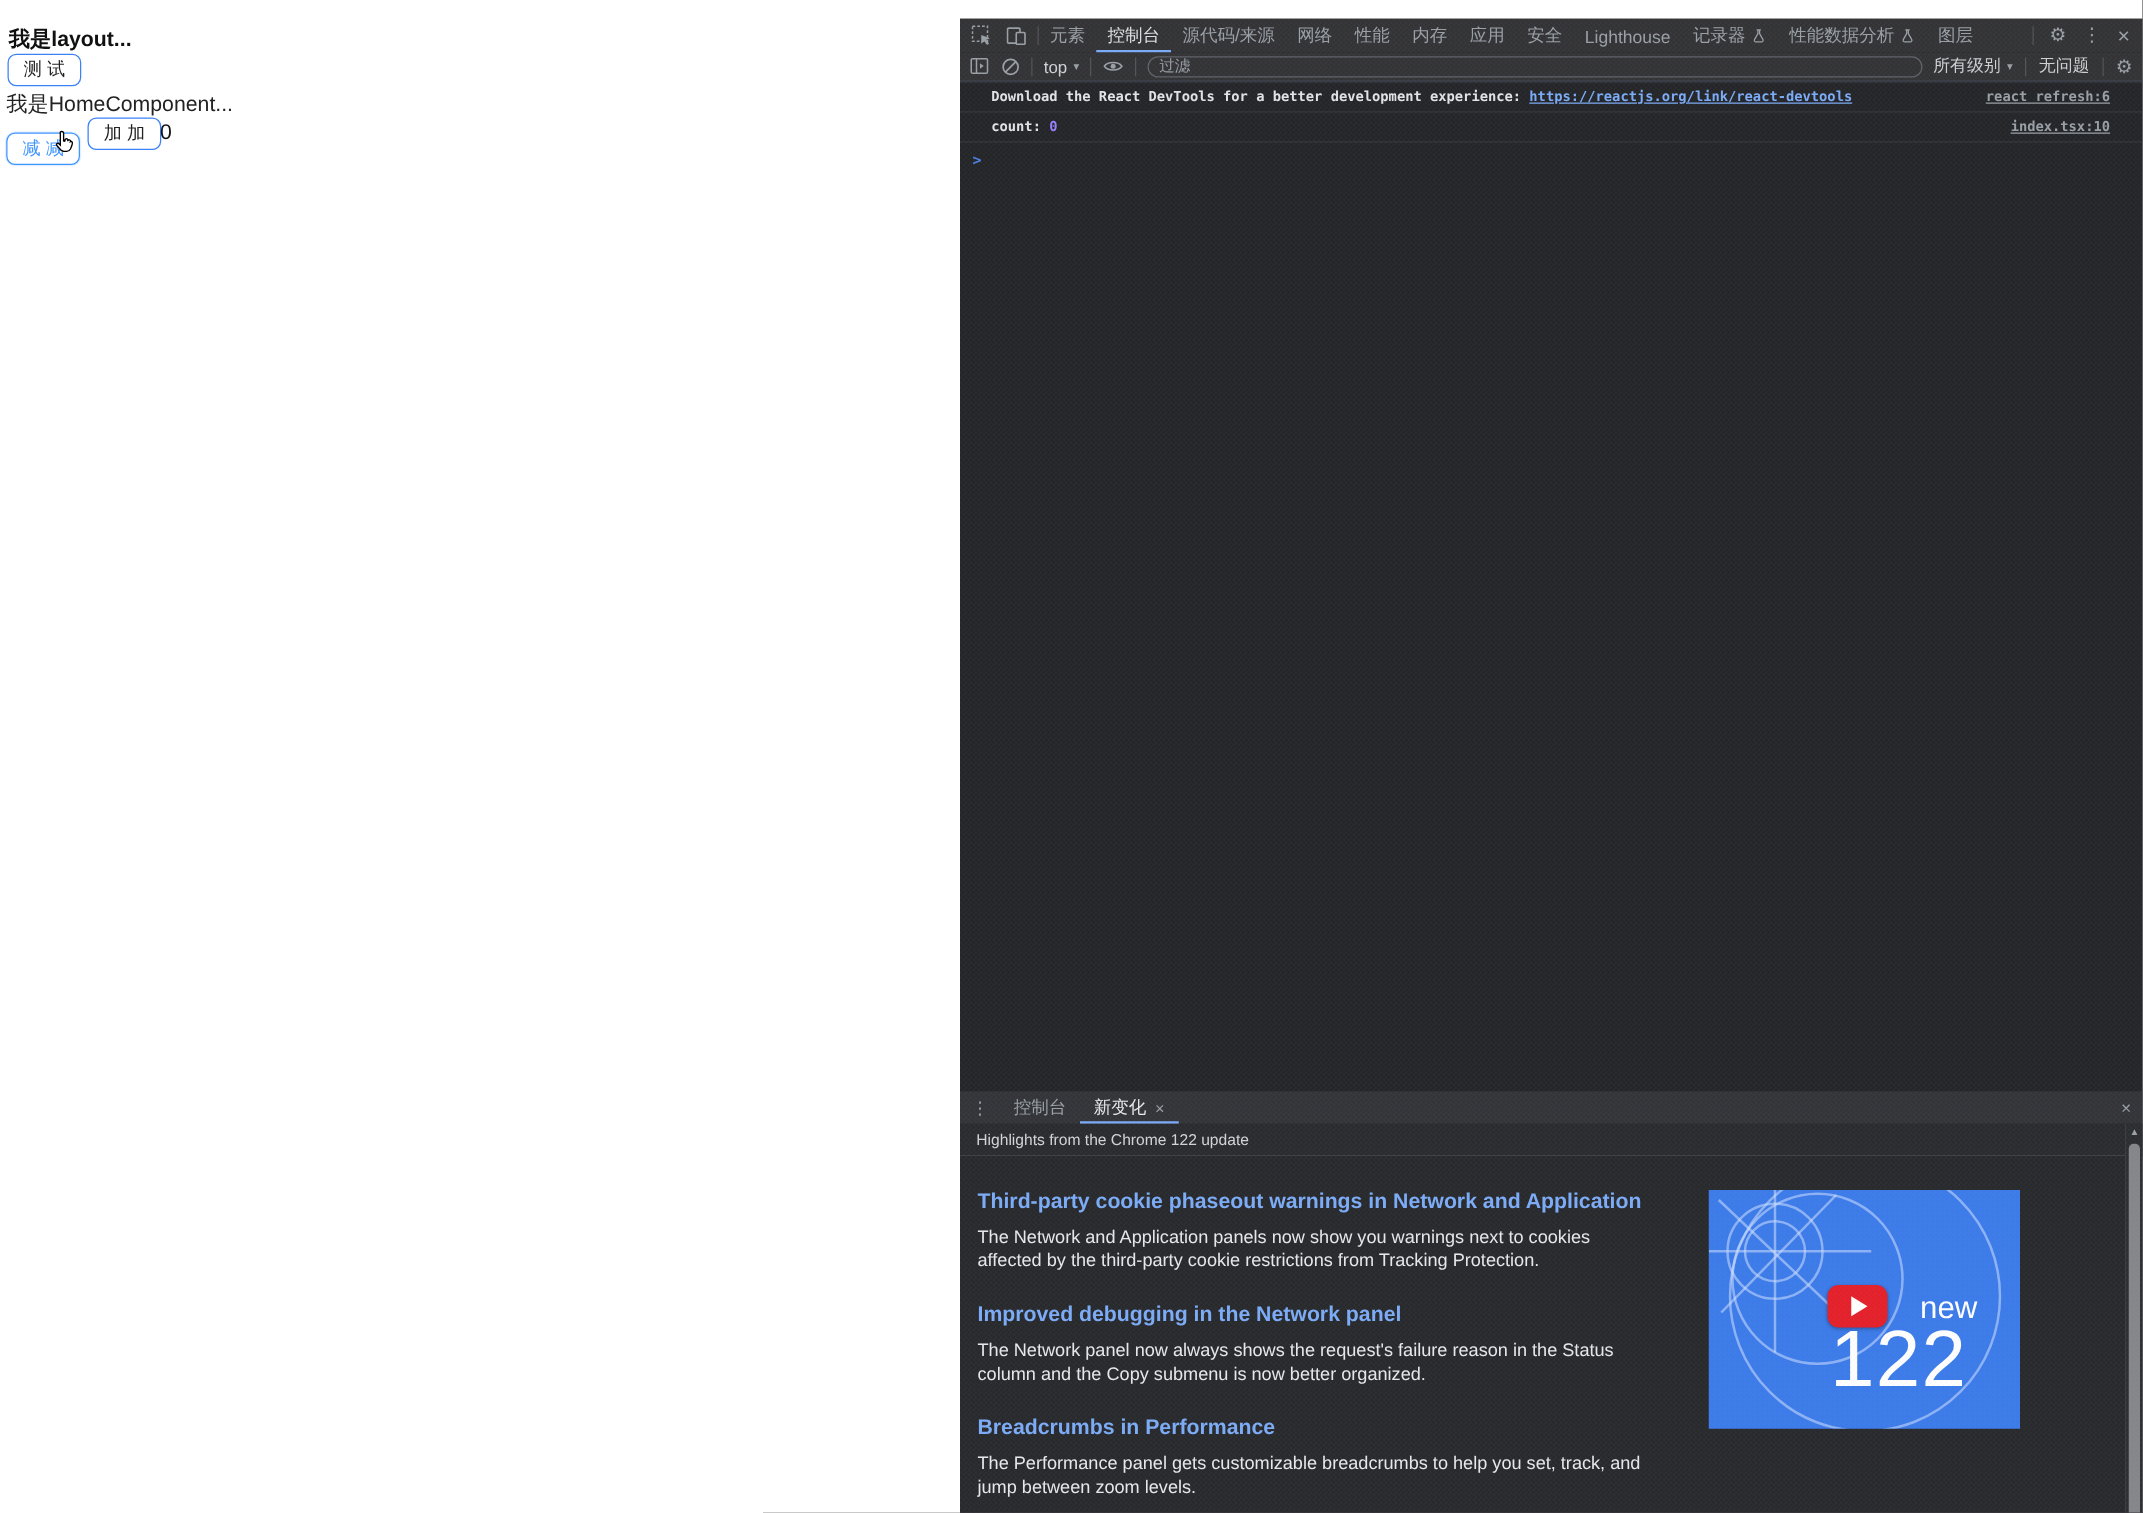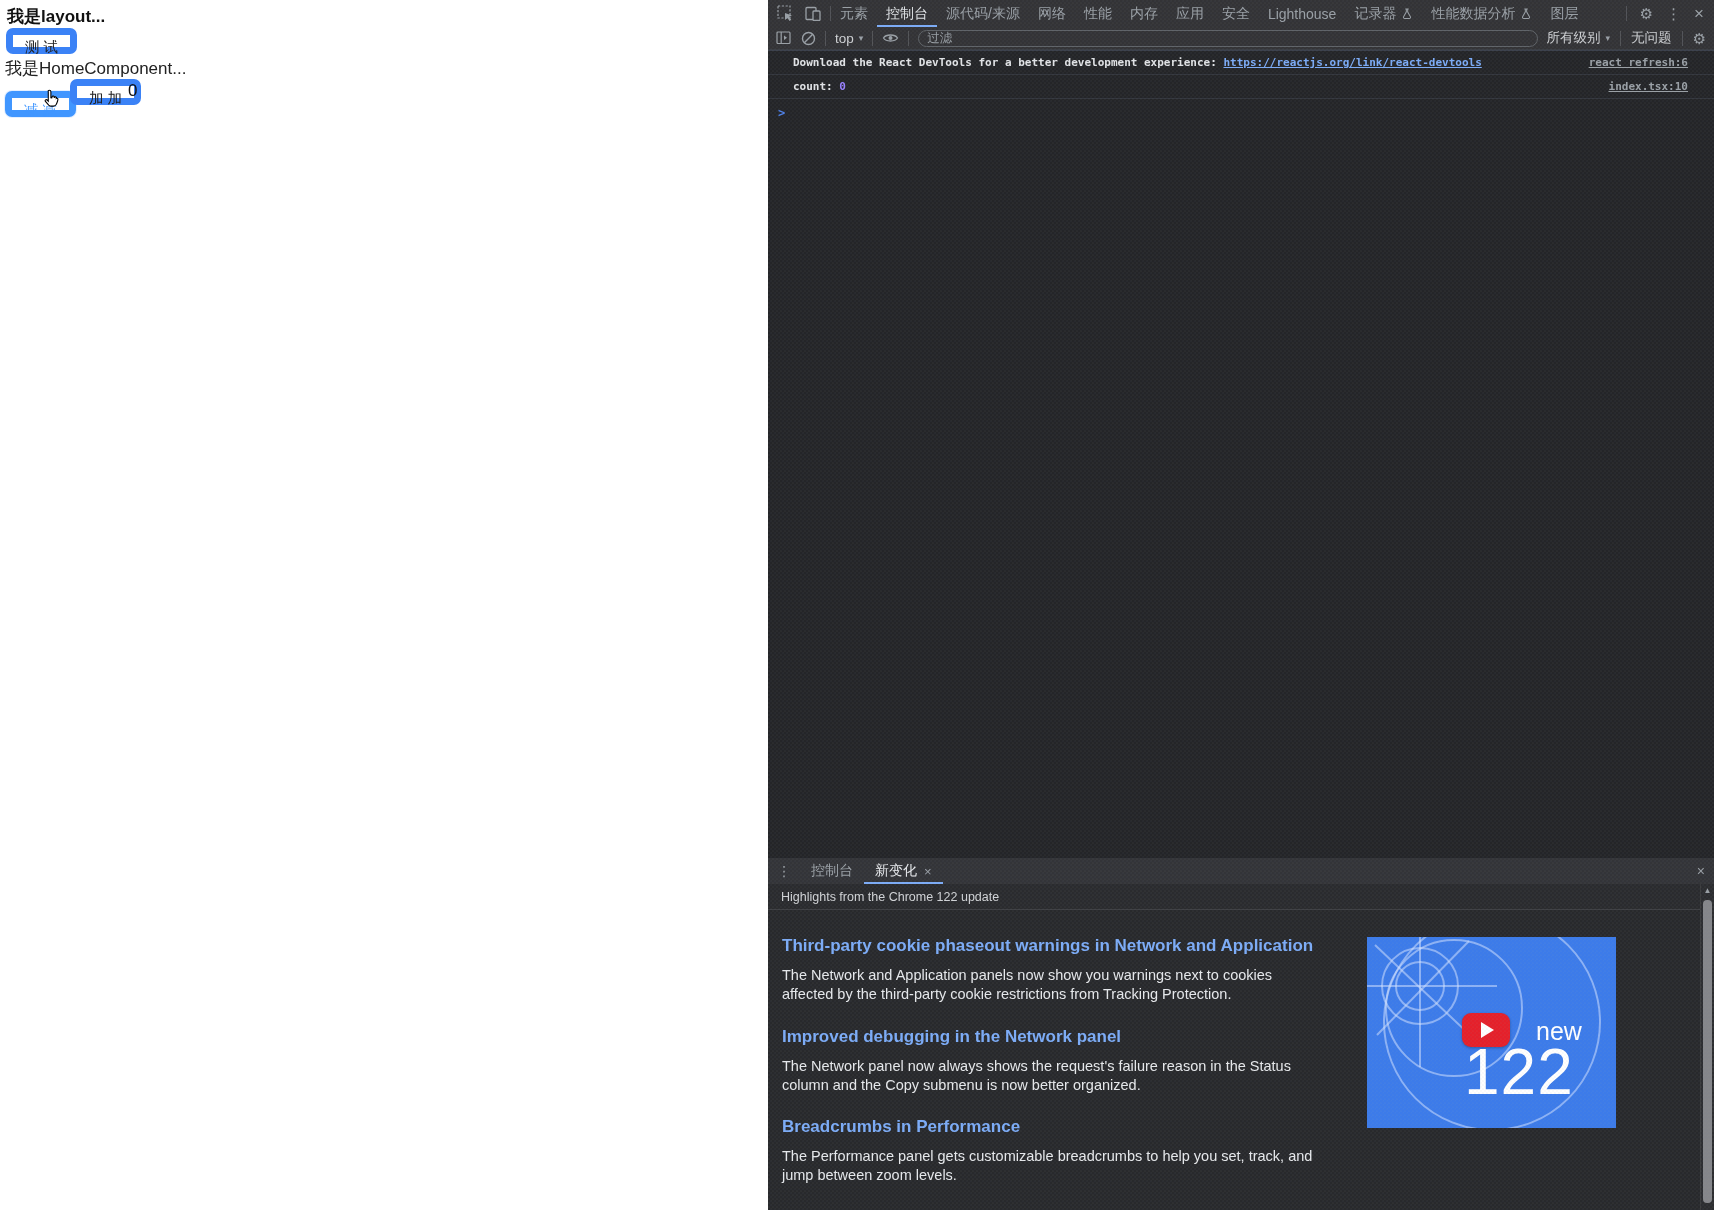--- a/index.html
+++ b/index.html
@@ -1,29 +1,29 @@
 <!DOCTYPE html>
 <html><head>
 <meta charset="utf-8">
 <style>
   * { box-sizing: border-box; }
   html,body { margin:0; padding:0; }
   body {
     width:1714px; height:1210px; overflow:hidden; position:relative;
     font-family:"Liberation Sans", sans-serif; background:#fff;
   }
-  .stage { position:absolute; inset:0; }
+  .stage { position:absolute; inset:0;margin-top:15px; }
 
   
   .app-page { position:absolute; left:0; top:0; width:768px; height:1210px; background:#ffffff; }
   .layout-title { position:absolute; left:7px; top:5px; font-size:17px; font-weight:bold; color:#111; }
   .home-title   { position:absolute; left:5px; top:57px; font-size:17px; color:#222; }
   .ant-btn {
     position:absolute; height:26px; padding:0 12px; background:#fff;
-    border:7px solid #3b82f6; border-radius:7px; font-size:14.5px; color:#222;
+    border:1px solid #3b82f6; border-radius:7px; font-size:14.5px; color:#222;
     font-family:"Liberation Sans", sans-serif; cursor:pointer; line-height:24px;
   }
   .btn-test  { left:6px;  top:28px; }
   .btn-minus { left:5px;  top:91px; border-color:#4096ff; color:#4096ff; box-shadow:0 0 0 1px rgba(64,150,255,.15); }
   .btn-plus  { left:70px; top:79px; }
   .count-val { position:absolute; left:128px; top:81px; font-size:17px; color:#111; }
   .cursor-svg { position:absolute; left:40px; top:88px; }
 
   
   .devtools {

